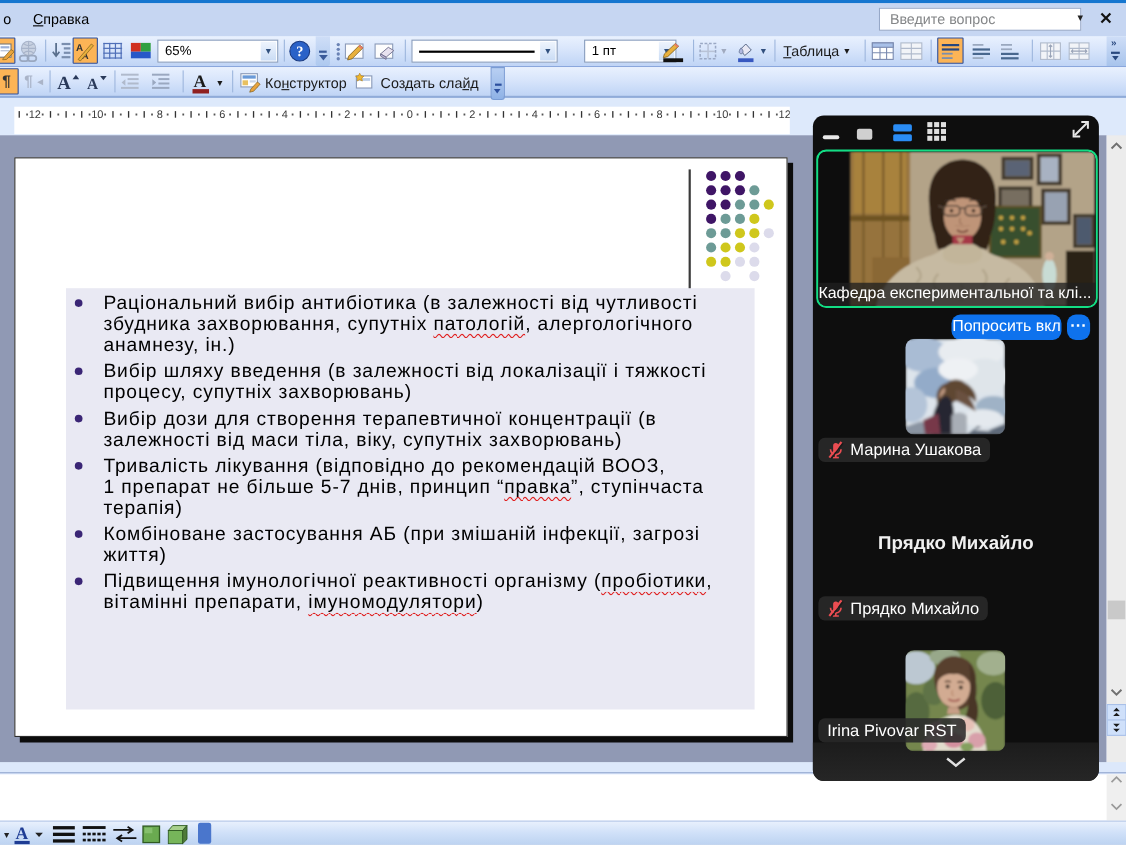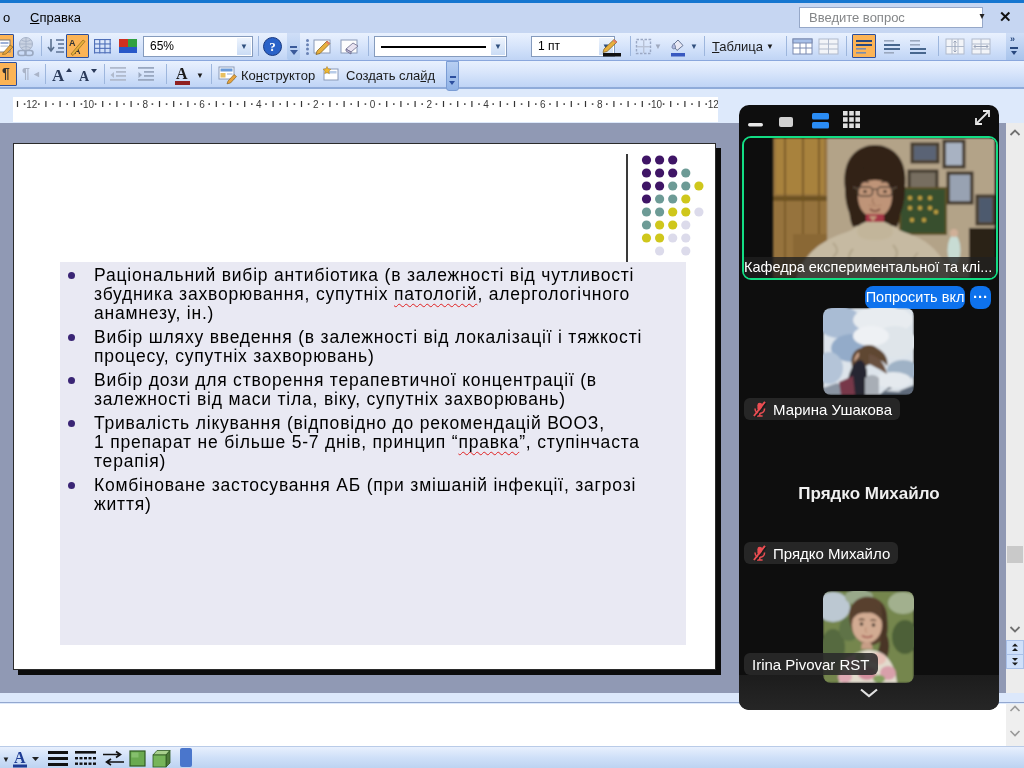--- a/index.html
+++ b/index.html
@@ -411,20 +411,21 @@
         <circle cx="20.6" cy="98.0" r="4.6" fill="#dcdbeb"></circle>
         <circle cx="46.8" cy="98.0" r="4.6" fill="#dcdbeb"></circle>
       </svg>
     <div id="content">
       <ul>
         <li>Раціональний вибір антибіотика (в залежності від чутливості<br>збудника захворювання, супутніх <span class="sp">патологій</span>, алергологічного<br>анамнезу, ін.)</li>
         <li>Вибір шляху введення (в залежності від локалізації і тяжкості<br>процесу, супутніх захворювань)</li>
         <li>Вибір дози для створення терапевтичної концентрації (в<br>залежності від маси тіла, віку, супутніх захворювань)</li>
         <li>Тривалість лікування (відповідно до рекомендацій ВООЗ,<br>1 препарат не більше 5-7 днів, принцип “<span class="sp">правка</span>”, ступінчаста<br>терапія)</li>
         <li>Комбіноване застосування АБ (при змішаній інфекції, загрозі<br>життя)</li>
+        <li>Підвищення імунологічної реактивності організму (<span class="sp">пробіотики</span>,<br>вітамінні препарати, <span class="sp">імуномодулятори</span>)</li>
       </ul>
     </div>
   </div>
 </div>
 <div id="mainscroll" class="abs">
   <svg style="position:absolute;left:3px;top:6px;" width="12" height="8">
       <path d="M1.5,6 L6,1.5 L10.5,6" stroke="#707070" stroke-width="1.8" fill="none"></path>
     </svg>
   <div id="thumb"></div>
   <svg style="position:absolute;left:3px;top:502px;" width="12" height="8">

